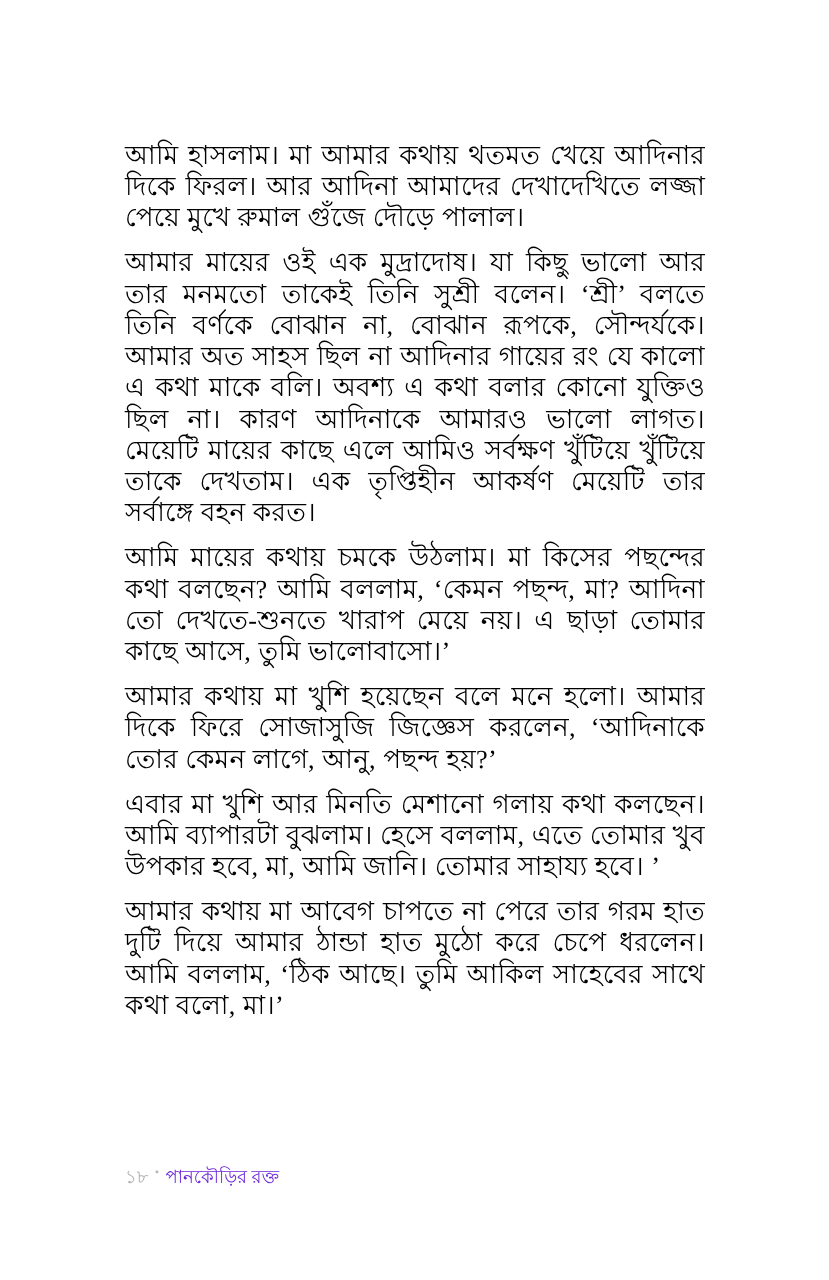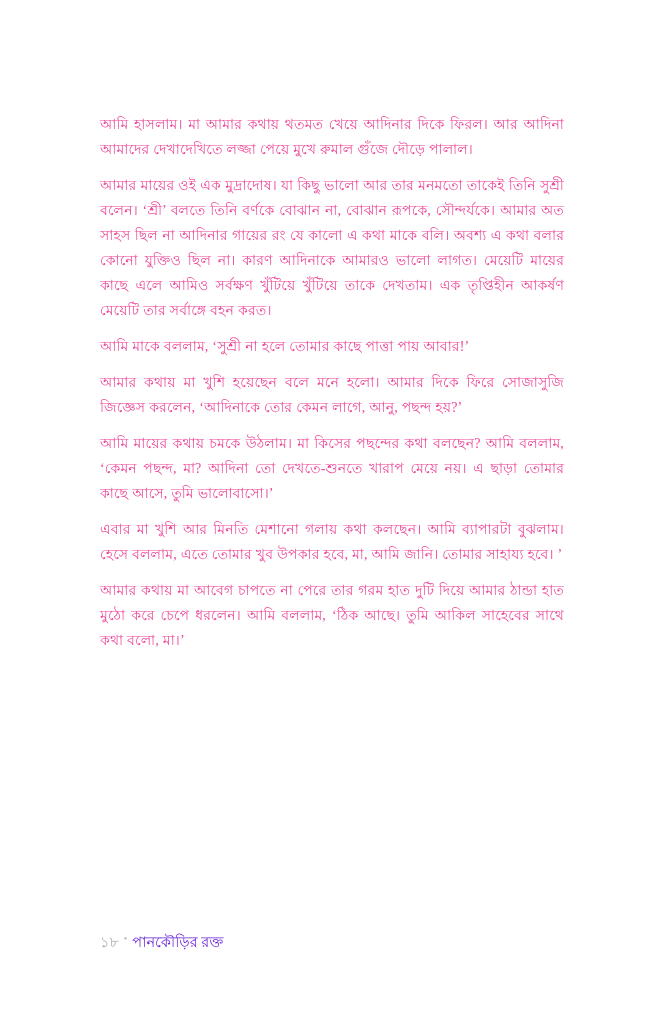--- a/index.html
+++ b/index.html
@@ -27,23 +27,23 @@
 
   .text-block {
     position: absolute;
     left: 100px;
     top: 112px;
     width: 464px;
   }
 
   .para {
     margin: 0 0 11px 0;
-    font-size: 14px;
+    font-size: 21px;
     line-height: 25px;
-    color: #ec4899;
+    color: #000000;
     text-align: justify;
     text-justify: inter-word;
     word-spacing: 0.02em;
     letter-spacing: 0.01em;
   }
 
   
   .para:last-child {
     margin-bottom: 0;
   }
@@ -77,23 +77,22 @@
   }
 </style>
 </head>
 <body>
 
 <div class="page">
 
   <div class="text-block">
     <p class="para">আমি হাসলাম। মা আমার কথায় থতমত খেয়ে আদিনার দিকে ফিরল। আর আদিনা আমাদের দেখাদেখিতে লজ্জা পেয়ে মুখে রুমাল গুঁজে দৌড়ে পালাল।</p>
     <p class="para">আমার মায়ের ওই এক মুদ্রাদোষ। যা কিছু ভালো আর তার মনমতো তাকেই তিনি সুশ্রী বলেন। ‘শ্রী’ বলতে তিনি বর্ণকে বোঝান না, বোঝান রূপকে, সৌন্দর্যকে। আমার অত সাহস ছিল না আদিনার গায়ের রং যে কালো এ কথা মাকে বলি। অবশ্য এ কথা বলার কোনো যুক্তিও ছিল না। কারণ আদিনাকে আমারও ভালো লাগত। মেয়েটি মায়ের কাছে এলে আমিও সর্বক্ষণ খুঁটিয়ে খুঁটিয়ে তাকে দেখতাম। এক তৃপ্তিহীন আকর্ষণ মেয়েটি তার সর্বাঙ্গে বহন করত।</p>
-    <p class="para">আমি মাকে বললাম, ‘সুশ্রী না হলে তোমার কাছে পাত্তা পায় আবার!’</p>
+    <p class="para">আমি মায়ের কথায় চমকে উঠলাম। মা কিসের পছন্দের কথা বলছেন? আমি বললাম, ‘কেমন পছন্দ, মা? আদিনা তো দেখতে-শুনতে খারাপ মেয়ে নয়। এ ছাড়া তোমার কাছে আসে, তুমি ভালোবাসো।’</p>
     <p class="para">আমার কথায় মা খুশি হয়েছেন বলে মনে হলো। আমার দিকে ফিরে সোজাসুজি জিজ্ঞেস করলেন, ‘আদিনাকে তোর কেমন লাগে, আনু, পছন্দ হয়?’</p>
-    <p class="para">আমি মায়ের কথায় চমকে উঠলাম। মা কিসের পছন্দের কথা বলছেন? আমি বললাম, ‘কেমন পছন্দ, মা? আদিনা তো দেখতে-শুনতে খারাপ মেয়ে নয়। এ ছাড়া তোমার কাছে আসে, তুমি ভালোবাসো।’</p>
     <p class="para">এবার মা খুশি আর মিনতি মেশানো গলায় কথা কলছেন। আমি ব্যাপারটা বুঝলাম। হেসে বললাম, এতে তোমার খুব উপকার হবে, মা, আমি জানি। তোমার সাহায্য হবে। ’</p>
     <p class="para">আমার কথায় মা আবেগ চাপতে না পেরে তার গরম হাত দুটি দিয়ে আমার ঠান্ডা হাত মুঠো করে চেপে ধরলেন। আমি বললাম, ‘ঠিক আছে। তুমি আকিল সাহেবের সাথে কথা বলো, মা।’</p>
   </div>
 
   <div class="footer">
     <span class="footer-page-number">১৮</span>
     <span class="footer-sep">•</span>
     <span class="footer-book-title">পানকৌড়ির রক্ত</span>
   </div>
 

